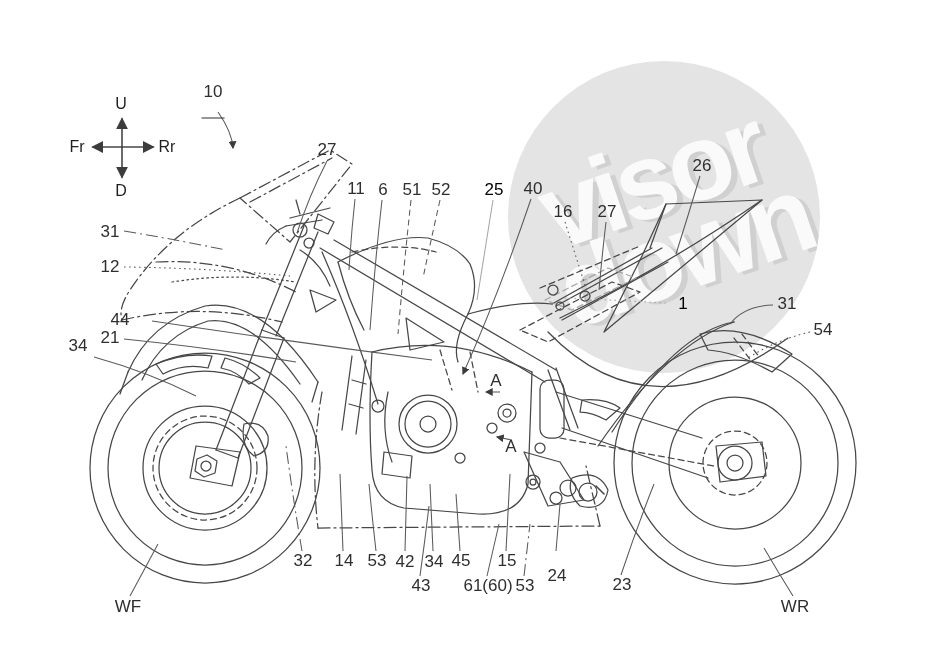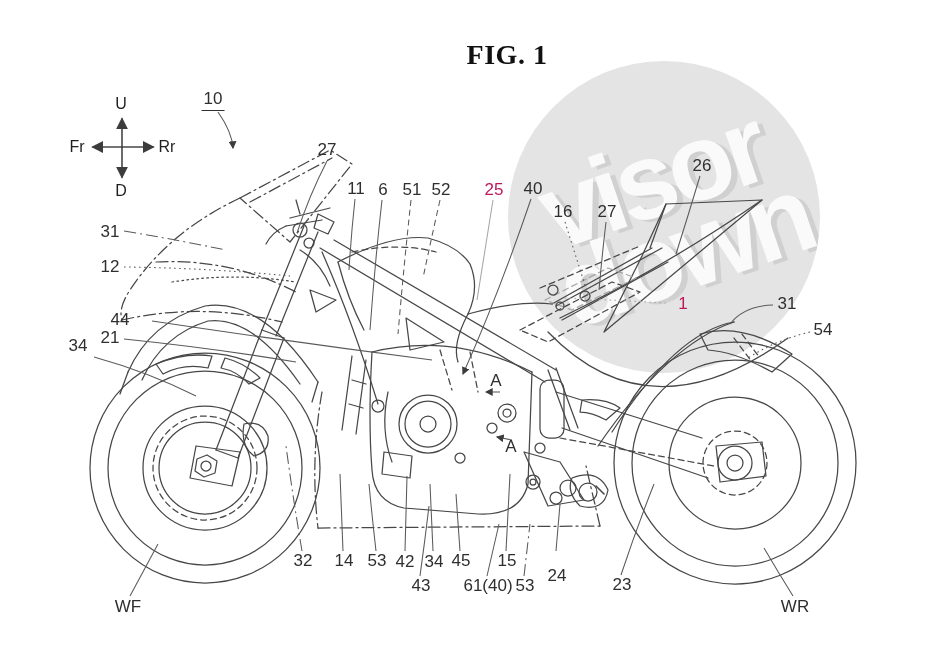--- a/index.html
+++ b/index.html
@@ -18,40 +18,39 @@
   .s{stroke:#474747;fill:none;stroke-width:1.25px;stroke-linecap:round;stroke-linejoin:round;}
   .ld{stroke:#5a5a5a;fill:none;stroke-width:1.05px;}
   .ds{stroke-dasharray:6 4;}
   .dd{stroke-dasharray:12 4 2 4;}
   .dt{stroke-dasharray:1.6 3.4;}
   .gy{stroke:#a6a6a6;}
   .thick{stroke-width:1.6px;}
   
   .ref{position:absolute;z-index:3;transform:translate(-50%,-50%);font-size:17px;color:#2f2f2f;
        white-space:nowrap;}
-  .ref.gy-t{color:#be185d;}
-  .ref.ul{border-bottom:1.6px solid #2f2f2f;padding:0 2px 1px 2px;}
+  .ref.gy-t{color:#000000;}
+  .ref.ul{border-bottom:1.6px solid #2f2f2f;padding:0 2px 16px 2px;}
   .dir{position:absolute;z-index:3;transform:translate(-50%,-50%);font-size:16px;color:#1f1f1f;}
   .title{position:absolute;left:507px;top:55px;transform:translate(-50%,-50%);z-index:3;
        font-family:"Liberation Serif",serif;font-weight:bold;font-size:28px;color:#101010;
        letter-spacing:.5px;}
 </style>
 </head>
 <body>
 
 <div class="canvas">
 
   <div class="wm">
     <div class="wm-inner">
       <div class="wm-line">visor</div>
       <div class="wm-line wm-line2">down</div>
     </div>
   </div>
 
-  <div class="title">FIG. 1</div>
 
   <svg class="art" width="938" height="662" viewBox="0 0 938 662">
     <defs>
       <marker id="ah" viewBox="0 0 10 10" refX="8.5" refY="5" markerWidth="7.5" markerHeight="7.5" orient="auto-start-reverse">
         <path d="M0 0 L10 5 L0 10 Z" fill="#3c3c3c"></path>
       </marker>
     </defs>
 
     <g class="s thick" stroke="#333">
       <path d="M122 147 L122 119" marker-end="url(#ah)"></path>
@@ -274,21 +273,21 @@
   <span class="ref" style="left:823px;top:330px">54</span>
   <span class="ref" style="left:303px;top:561px">32</span>
   <span class="ref" style="left:344px;top:561px">14</span>
   <span class="ref" style="left:377px;top:561px">53</span>
   <span class="ref" style="left:405px;top:562px">42</span>
   <span class="ref" style="left:434px;top:562px">34</span>
   <span class="ref" style="left:461px;top:561px">45</span>
   <span class="ref" style="left:507px;top:561px">15</span>
   <span class="ref" style="left:557px;top:576px">24</span>
   <span class="ref" style="left:421px;top:586px">43</span>
-  <span class="ref" style="left:488px;top:586px">61(40)</span>
+  <span class="ref" style="left:488px;top:586px">61(60)</span>
   <span class="ref" style="left:525px;top:586px">53</span>
   <span class="ref" style="left:622px;top:585px">23</span>
   <span class="ref" style="left:128px;top:607px">WF</span>
   <span class="ref" style="left:795px;top:607px">WR</span>
   <span class="ref" style="left:496px;top:381px">A</span>
   <span class="ref" style="left:511px;top:447px">A</span>
 
 </div>
 
 </body></html>

